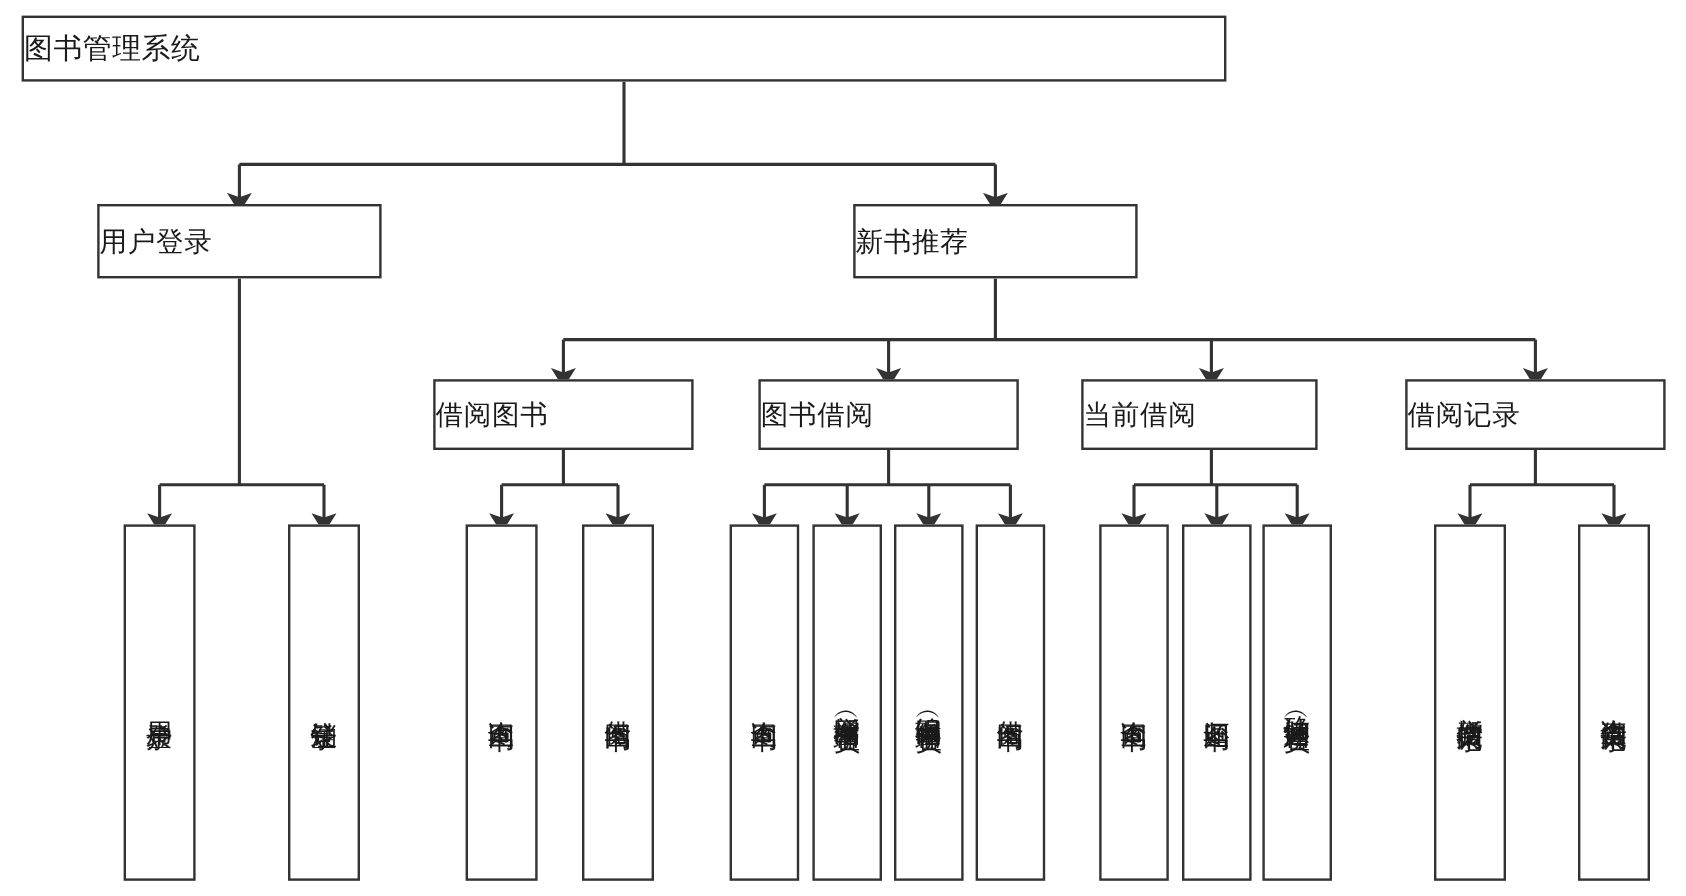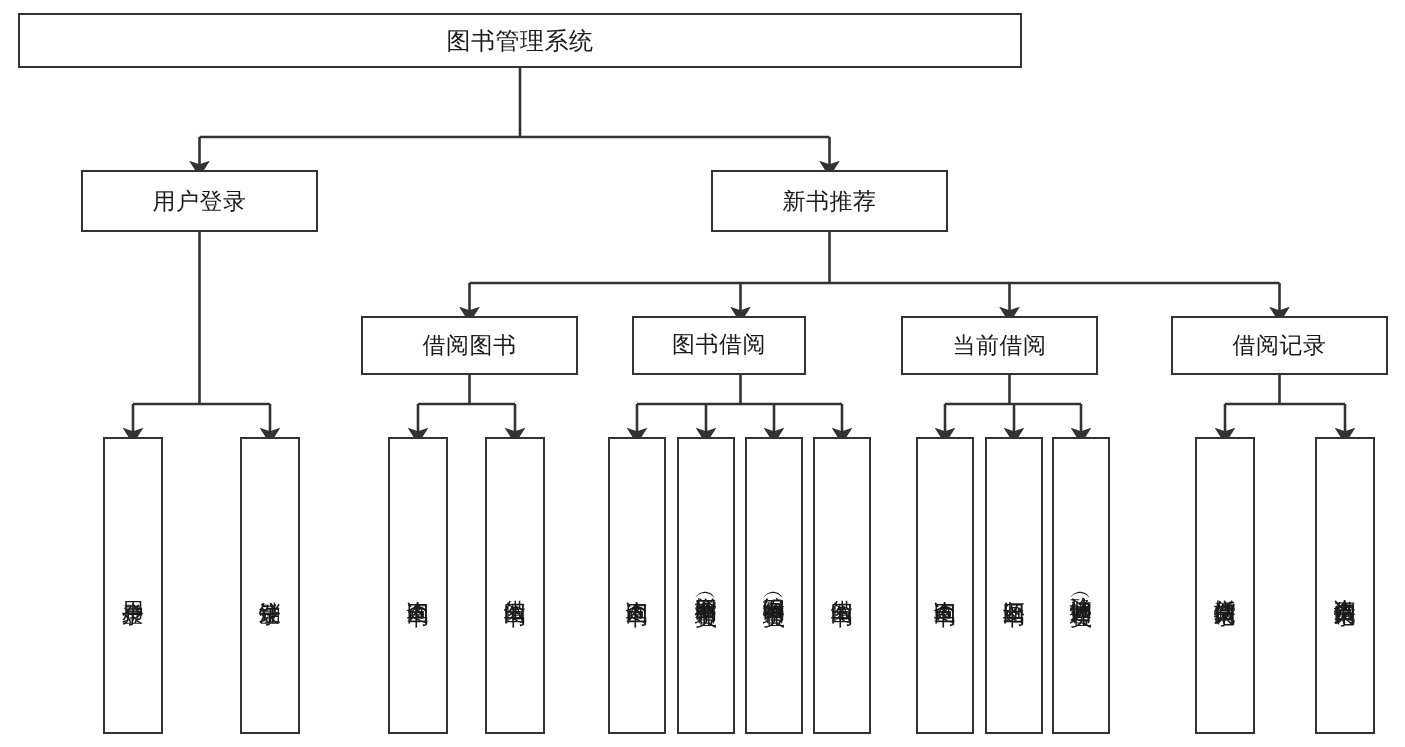--- a/index.html
+++ b/index.html
@@ -25,21 +25,21 @@
     height: 747px;
     pointer-events: none;
   }
   .node {
     position: absolute;
     box-sizing: border-box;
     background: #ffffff;
     border: 2px solid #333333;
     display: flex;
     align-items: center;
-    justify-content: center;
+    justify-content: flex-start;
     color: #1a1a1a;
   }
   .node .label {
     display: block;
     text-align: center;
     line-height: 1.14;
     letter-spacing: 0.5px;
   }
   .node.horizontal .label {
     writing-mode: horizontal-tb;
@@ -122,21 +122,21 @@
       </div>
       <div class="node horizontal" style="left: 81px; top: 170px; width: 237px; height: 62px;">
         <span class="label">用户登录</span>
       </div>
       <div class="node horizontal" style="left: 711px; top: 170px; width: 237px; height: 62px;">
         <span class="label">新书推荐</span>
       </div>
       <div class="node horizontal" style="left: 361px; top: 316px; width: 217px; height: 59px;">
         <span class="label">借阅图书</span>
       </div>
-      <div class="node horizontal" style="left: 632px; top: 316px; width: 174px; height: 59px; font-family: Liberation Serif, serif;">
+      <div class="node horizontal" style="left: 632px; top: 316px; width: 217px; height: 59px;">
         <span class="label">图书借阅</span>
       </div>
       <div class="node horizontal" style="left: 901px; top: 316px; width: 197px; height: 59px;">
         <span class="label">当前借阅</span>
       </div>
       <div class="node horizontal" style="left: 1171px; top: 316px; width: 217px; height: 59px;">
         <span class="label">借阅记录</span>
       </div>
       <div class="node vertical" style="left: 103px; top: 437px; width: 60px; height: 297px;">
         <span class="label">用户登录</span>

